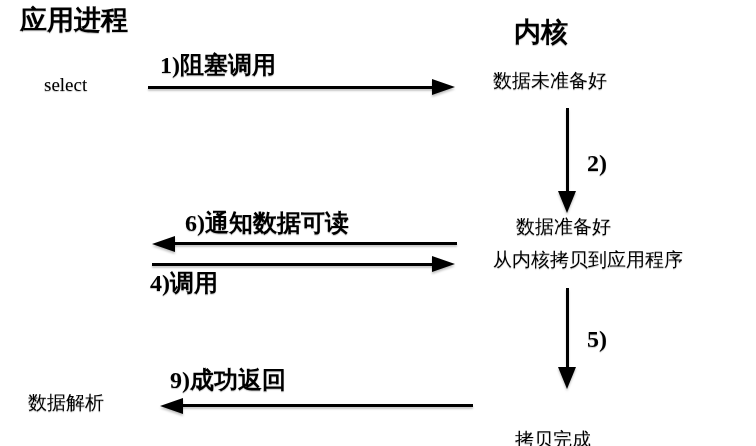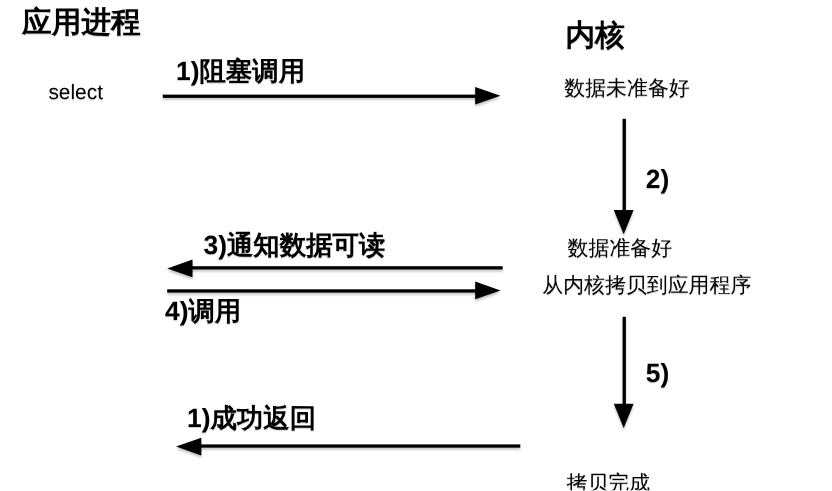--- a/index.html
+++ b/index.html
@@ -1,20 +1,20 @@
 <!DOCTYPE html>
 <html><head>
 <meta charset="utf-8">
 <style>
   html,body{margin:0;padding:0;background:#ffffff;}
   #stage{
     position:relative;
     width:708px;height:446px;
     background:#ffffff;
-    font-family:Liberation Sans, sans-serif;
+    font-family:Liberation Serif, serif;
     color:#000;
     overflow:hidden;
   }
   .txt{
     position:absolute;
     white-space:nowrap;
     color:#000;
     text-shadow:0 1px 1px rgba(0,0,0,0.22);
     line-height:1.15;
   }
@@ -51,43 +51,44 @@
 </style>
 </head>
 <body>
 
 <div id="stage">
 
   <div class="txt h1" style="left:20px;top:5px;">应用进程</div>
   <div class="txt h1" style="left:514px;top:17px;">内核</div>
 
   <div class="txt node" style="left:44px;top:74px;">select</div>
+  <div class="txt node" style="left:28px;top:392px;">数据解析</div>
 
-  <div class="txt node" style="left:493px;top:70px;margin-left:20px;">数据未准备好</div>
+  <div class="txt node" style="left:493px;top:70px;">数据未准备好</div>
   <div class="txt node" style="left:516px;top:216px;">数据准备好</div>
   <div class="txt node" style="left:493px;top:249px;text-align:center;">从内核拷贝到应用程序</div>
   <div class="txt node" style="left:515px;top:393px;margin-top:36px;">拷贝完成</div>
 
   <div class="txt step centered" style="left:160px;top:52px;width:300px;">1)阻塞调用</div>
   <div class="line hline" style="left:148px;top:86px;width:288px;"></div>
   <div class="head head-right" style="left:432px;top:79px;"></div>
 
   <div class="line vline" style="left:566px;top:108px;height:85px;"></div>
   <div class="head head-down" style="left:558px;top:191px;"></div>
   <div class="txt step" style="left:587px;top:150px;">2)</div>
 
-  <div class="txt step centered" style="left:185px;top:210px;width:300px;">3)通知数据可读</div>
+  <div class="txt step centered" style="left:185px;top:210px;width:300px;">6)通知数据可读</div>
   <div class="head head-left" style="left:152px;top:236px;"></div>
   <div class="line hline" style="left:174px;top:242px;width:283px;"></div>
 
   <div class="line hline" style="left:152px;top:263px;width:282px;"></div>
   <div class="head head-right" style="left:432px;top:256px;"></div>
   <div class="txt step centered" style="left:150px;top:270px;width:300px;">4)调用</div>
 
   <div class="line vline" style="left:566px;top:288px;height:81px;"></div>
   <div class="head head-down" style="left:558px;top:367px;"></div>
   <div class="txt step" style="left:587px;top:326px;">5)</div>
 
-  <div class="txt step centered" style="left:170px;top:367px;width:300px;">1)成功返回</div>
+  <div class="txt step centered" style="left:170px;top:367px;width:300px;">9)成功返回</div>
   <div class="head head-left" style="left:160px;top:398px;"></div>
   <div class="line hline" style="left:182px;top:404px;width:291px;"></div>
 
 </div>
 
 </body></html>

